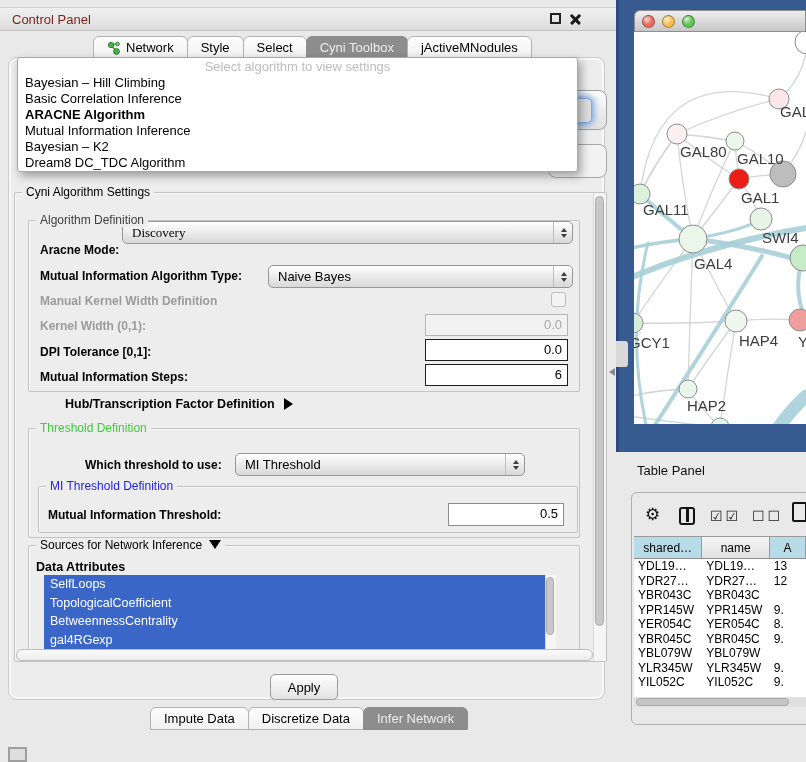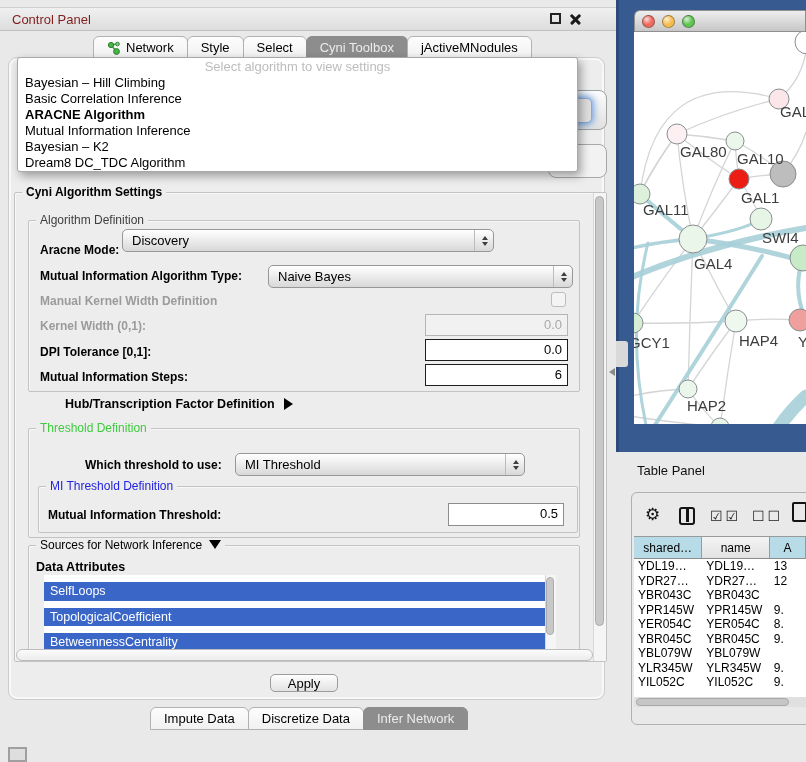--- a/index.html
+++ b/index.html
@@ -77,21 +77,21 @@
   .chk { width:15px; height:15px; border:1px solid #bdbdbd; border-radius:3px; background:#f4f4f4; }
 
   .tri-r { display:inline-block; width:0; height:0; border-top:6px solid transparent;
     border-bottom:6px solid transparent; border-left:9px solid #000; margin-left:9px; vertical-align:-2px; }
   .tri-d { display:inline-block; width:0; height:0; border-left:6.5px solid transparent;
     border-right:6.5px solid transparent; border-top:9px solid #000; margin-left:7px; vertical-align:0px; }
 
   
   .attr-list { background:#fff; overflow:hidden; }
   .attr-it { height:18.5px; line-height:18px; font-size:12.5px; padding-left:6px; white-space:nowrap; }
-  .attr-it.sel { background:#3a66c8; color:#fff;margin-top:7px; }
+  .attr-it.sel { background:#3a66c8; color:#fff; }
 
   .sb-track { background:#f5f5f5; border-left:1px solid #d8d8d8; }
   .sb-thumb { background:#c8c8c8; border:1px solid #acacac; border-radius:5px; }
 
   .hscroll { border:1px solid #bdbdbd; border-radius:7px; background:linear-gradient(#fbfbfb,#ececec); z-index:4; }
 
   .btn { display:flex; align-items:center; justify-content:center; font-size:13px;
     border:1px solid #9c9c9c; border-radius:5px; background:linear-gradient(#fefefe,#e2e2e2); color:#000; }
 
   .corner-sq { left:8px; top:747px; width:19px; height:15px; border:2px solid #9f9f9f; background:#dedede; }
@@ -180,30 +180,30 @@
       <div class="popup-it">Bayesian – Hill Climbing</div>
       <div class="popup-it">Basic Correlation Inference</div>
       <div class="popup-it bold">ARACNE Algorithm</div>
       <div class="popup-it">Mutual Information Inference</div>
       <div class="popup-it">Bayesian – K2</div>
       <div class="popup-it">Dream8 DC_TDC Algorithm</div>
     </div>
 </div>
 
 <div class="abs grp" style="left:14px; top:192px; width:593px; height:470px;"></div>
-<div class="abs grp-lbl" style="left:22px; top:185px;font-weight:bold;">Cyni Algorithm Settings</div>
+<div class="abs grp-lbl" style="left:22px; top:185px;">Cyni Algorithm Settings</div>
 
 <div class="abs sb-track" style="left:593px; top:193px; width:13px; height:468px;"></div>
 <div class="abs sb-thumb" style="left:595px; top:196px; width:9px; height:430px;"></div>
 
 <div class="abs grp" style="left:28px; top:220px; width:552px; height:172px;"></div>
 <div class="abs grp-lbl" id="algdef-title" style="left: 36px; top: 213px; color: #404040;">Algorithm Definition</div>
 
 <div class="abs lbl" style="left:40px; top:243px;">Aracne Mode:</div>
-<div class="abs combo" style="left:122px; top:229px; width:372px;">
+<div class="abs combo" style="left:122px; top:221px; width:451px;font-family:Liberation Serif, serif;">
   <span>Discovery</span>
   <span class="spin">
       <i class="up"></i>
       <i class="dn"></i>
     </span>
 </div>
 
 <div class="abs lbl" style="left:40px; top:269px;">Mutual Information Algorithm Type:</div>
 <div class="abs combo" style="left:268px; top:265px; width:305px;">
   <span>Naive Bayes</span>
@@ -257,21 +257,21 @@
     <div class="attr-it sel">SelfLoops</div>
     <div class="attr-it sel">TopologicalCoefficient</div>
     <div class="attr-it sel">BetweennessCentrality</div>
     <div class="attr-it sel">gal4RGexp</div>
   </div>
 <div class="abs sb-track" style="left:545px; top:575px; width:11px; height:74px;"></div>
 <div class="abs sb-thumb" style="left:546px; top:577px; width:8px; height:58px; border-radius:4px;"></div>
 
 <div class="abs hscroll" style="left:16px; top:649px; width:577px; height:12px;"></div>
 
-<div class="abs btn" style="left:270px; top:674px; width:68px; height:18px;">Apply</div>
+<div class="abs btn" style="left:270px; top:674px; width:68px; height:26px;">Apply</div>
 
 <div class="abs tabrow" style="left:150px; top:707px;" id="bottom-tabs">
     <div class="tab">
       <span>Impute Data</span>
     </div>
     <div class="tab">
       <span>Discretize Data</span>
     </div>
     <div class="tab sel">
       <span>Infer Network</span>

